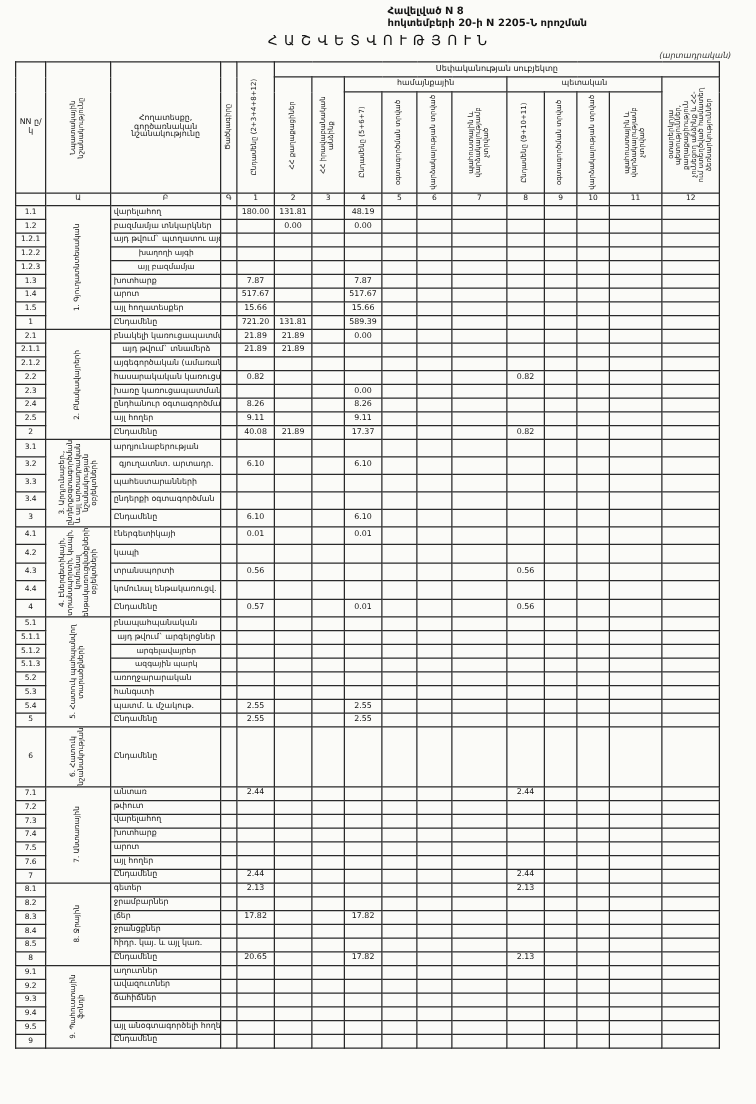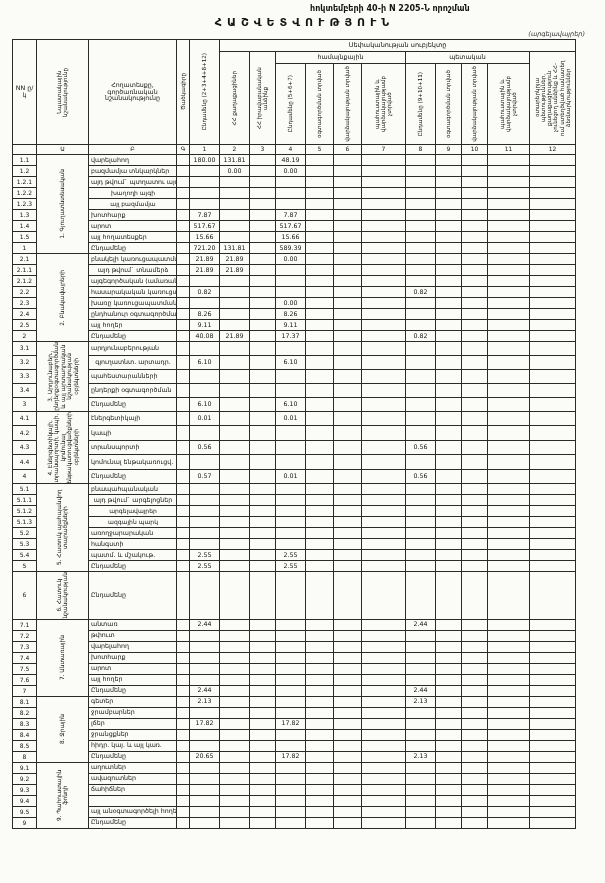--- a/index.html
+++ b/index.html
@@ -13,21 +13,21 @@
   }
   .page{padding:4px 6px 0 10px;}
   
   .appendix{
     text-align:left;
     width:230px;
     margin-left:300px;
     font-size:8px;font-weight:bold;line-height:1.25;
   }
   .titleblock{text-align:center;margin-top:2px;}
-  .title-main{font-size:11px;font-weight:bold;letter-spacing:5px;}
+  .title-main{font-size:11px;font-weight:normal;letter-spacing:5px;}
   .title-sub{font-size:8px;font-weight:bold;line-height:1.25;margin-top:2px;}
   .title-date{font-size:7.5px;font-weight:bold;margin-top:2px;}
   .unit-note{
     text-align:right;font-size:6.5px;font-style:italic;
     margin:1px 14px 1px 0;color:#333;
   }
   
   table{
     border-collapse:collapse;table-layout:fixed;
     margin-left:2px;width:548px;
@@ -72,28 +72,29 @@
   col.w-c4{width:30px;} col.w-c5{width:28px;} col.w-c6{width:28px;}
   col.w-c7{width:44px;} col.w-c8{width:30px;} col.w-c9{width:26px;}
   col.w-c10{width:26px;} col.w-c11{width:42px;} col.w-c12{width:46px;}
 </style>
 </head>
 <body>
 
 <div class="page">
 
   <div class="appendix">
-    <div>հոկտեմբերի 40-ի N 2205-Ն որոշման</div>
+    <div>Հավելված N 8</div>
+    <div>հոկտեմբերի 20-ի N 2205-Ն որոշման</div>
   </div>
 
   <div class="titleblock">
     <div class="title-main">ՀԱՇՎԵՏՎՈՒԹՅՈՒՆ</div>
   </div>
 
-  <div class="unit-note">(արգելավայրեր)</div>
+  <div class="unit-note">(արտադրական)</div>
 
   <table>
     <colgroup>
       <col class="w-nn">
         <col class="w-sec">
         <col class="w-lbl">
         <col class="w-code">
       <col class="w-c1">
         <col class="w-c2">
         <col class="w-c3">

